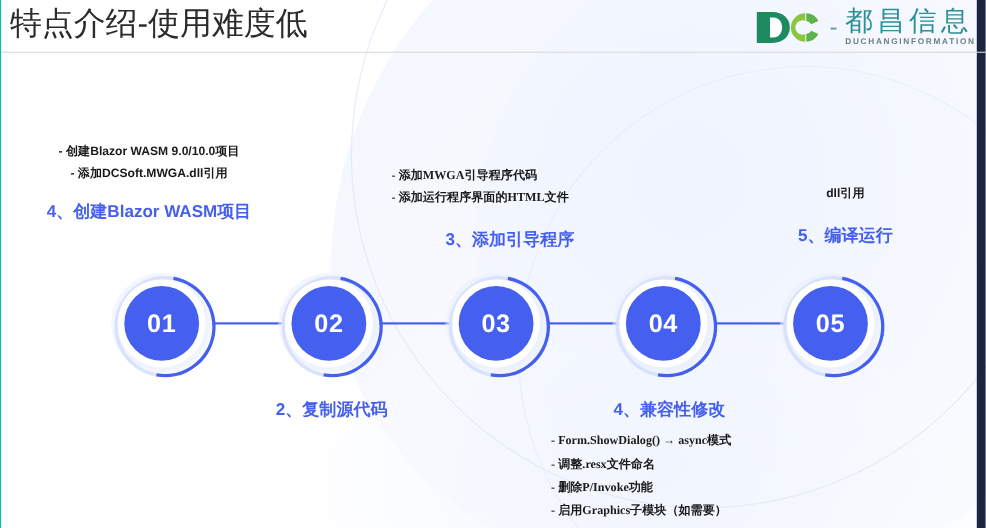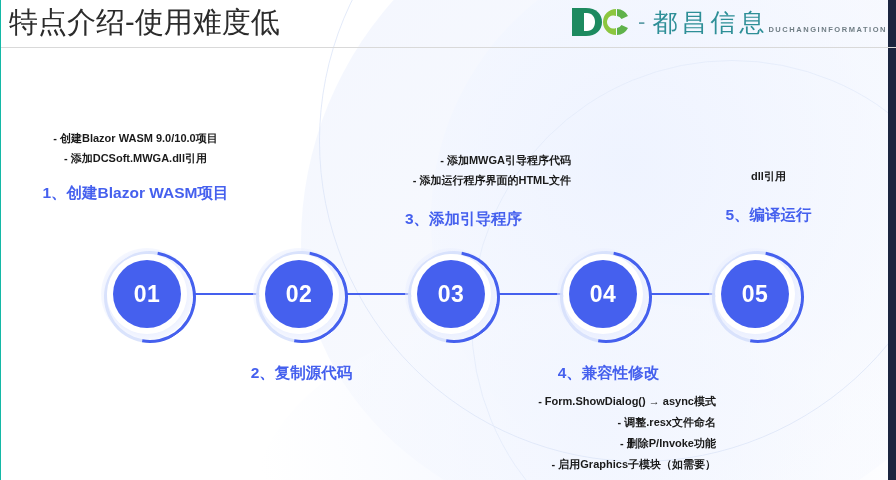--- a/index.html
+++ b/index.html
@@ -118,21 +118,22 @@
   .logo-mark { display: block; }
   .logo-dash {
     font-size: 22px;
     color: #5f9ea8;
     margin: 0 7px 0 6px;
     line-height: 1;
     font-weight: 400;
   }
   .logo-textwrap {
     display: flex;
-    align-items: flex-end;
+    flex-direction: column;
+    align-items: flex-start;
   }
   .logo-cn {
     font-size: 25px;
     letter-spacing: 4px;
     color: #2e8f97;
     line-height: 26px;
     white-space: nowrap;
     font-weight: 400;
   }
   .logo-en {
@@ -235,21 +236,21 @@
     line-height: 21px;
     text-align: center;
   }
   .detail {
     color: #1a1a1a;
     font-size: 11px;
     font-weight: 700;
     line-height: 20px;
   }
   .detail-c { text-align: center; }
-  .detail-l { text-align: right; }
+  .detail-l { text-align: left; font-family: Liberation Serif, serif; }
 
   .b1 { left: 32px; top: 128px; width: 205px; }
   .b1 .detail { text-align: center; }
   .b1 .heading { margin-top: 14px; }
 
   .b2 { left: 198px; top: 362px; width: 205px; }
   .b2 .heading { margin-bottom: 8px; }
 
   .b3 { left: 355px; top: 150px; width: 215px; }
   .b3 .heading { margin-top: 18px; }
@@ -288,21 +289,21 @@
     <span class="logo-dash">-</span>
     <span class="logo-textwrap">
       <span class="logo-cn">都昌信息</span>
       <span class="logo-en">DUCHANGINFORMATION</span>
     </span>
   </div>
 
   <div class="block b1">
     <div class="detail">- 创建Blazor WASM 9.0/10.0项目</div>
     <div class="detail">- 添加DCSoft.MWGA.dll引用</div>
-    <div class="heading">1、创建Blazor WASM项目</div>
+    <div class="heading">4、创建Blazor WASM项目</div>
   </div>
 
   <div class="block b3">
     <div class="detail detail-l">- 添加MWGA引导程序代码</div>
     <div class="detail detail-l">- 添加运行程序界面的HTML文件</div>
     <div class="heading">3、添加引导程序</div>
   </div>
 
   <div class="block b5">
     <div class="detail detail-c">dll引用</div>

